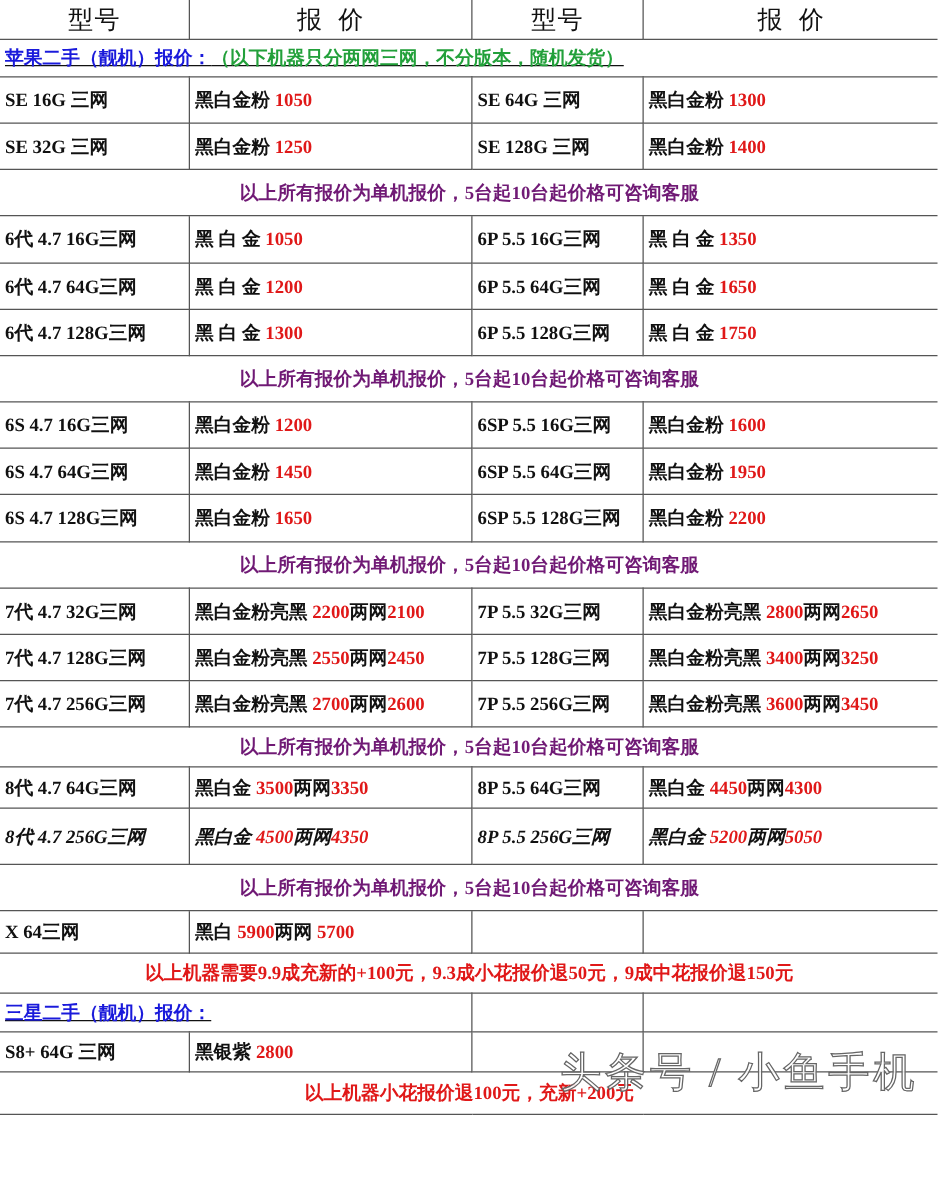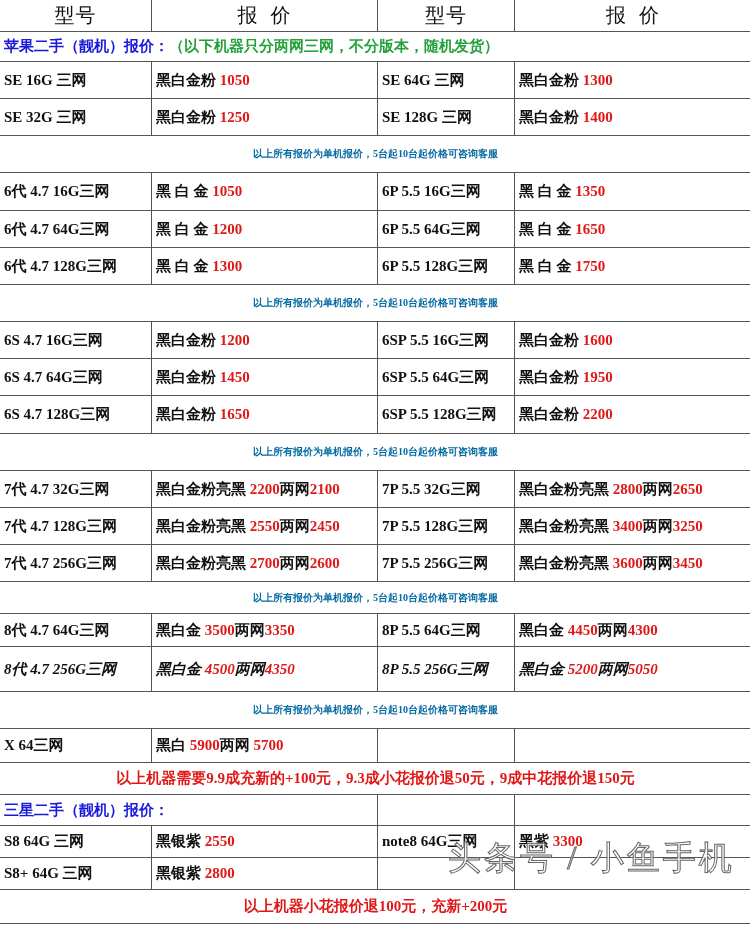--- a/index.html
+++ b/index.html
@@ -4,25 +4,25 @@
 <style>
   html, body { margin:0; padding:0; background:#ffffff; }
   body { width:750px; height:943px; overflow:hidden; position:relative;
          font-family: "Liberation Serif", "DejaVu Serif", serif; }
   .sheet { position:absolute; left:0; top:0; width:750px; height:943px; background:#fff; }
   table { border-collapse:collapse; table-layout:fixed; width:752px; position:absolute; left:-1px; top:-1px; }
   td { border:1.5px solid #555; padding:0 0 0 4px; font-weight:bold; font-size:15px; color:#111;
        white-space:nowrap; overflow:hidden; vertical-align:middle; }
   td.head { text-align:center; font-size:20px; font-weight:normal; padding:0; letter-spacing:1px; color:#111; }
   td.span { text-align:center; padding:0; }
-  td.left { text-align:left; }
+  td.left { text-align:left;text-decoration:underline; }
   .blue { color:#1a1adb; }
   .green { color:#22a03a; }
   .red { color:#e01818; }
-  .note-blue { color:#0369a1; font-size:10px; }
+  .note-blue { color:#701a75; font-size:15px; }
   .note-red { color:#e01818; font-size:15px;margin-left:40px; }
   .title-row td { font-size:15px; }
   .watermark { position:absolute; left:448px; top:836px; font-family:Liberation Serif, serif;
                font-size:33px; color:rgba(255,255,255,0.85);
                -webkit-text-stroke:1px #666; letter-spacing:3px; font-weight:normal; pointer-events:none; }
 </style>
 </head>
 <body>
 
 <div class="sheet">
@@ -154,26 +154,20 @@
       </tbody>
   <tbody>
     <tr style="height:31px" class="title-row">
       <td colspan="2" class="left"><span class="blue">三星二手（靓机）报价：</span></td>
       <td></td>
       <td></td>
     </tr>
   </tbody>
   <tbody id="samsung-body">
         <tr style="height: 32px;">
-    <td><span>S8 64G 三网</span></td>
-    <td><span>黑银紫 </span><span class="red">2550</span><span></span><span class="red"></span></td>
-    <td><span>note8 64G三网</span></td>
-    <td><span>黑紫 </span><span class="red">3300</span><span></span><span class="red"></span></td>
-  </tr>
-        <tr style="height: 32px;">
     <td><span>S8+ 64G 三网</span></td>
     <td><span>黑银紫 </span><span class="red">2800</span><span></span><span class="red"></span></td>
     <td><span></span></td>
     <td><span></span><span class="red"></span><span></span><span class="red"></span></td>
   </tr>
         <tr style="height: 34px;">
           <td colspan="4" class="span note-red">以上机器小花报价退100元，充新+200元</td>
         </tr>
       </tbody>
 </table>

